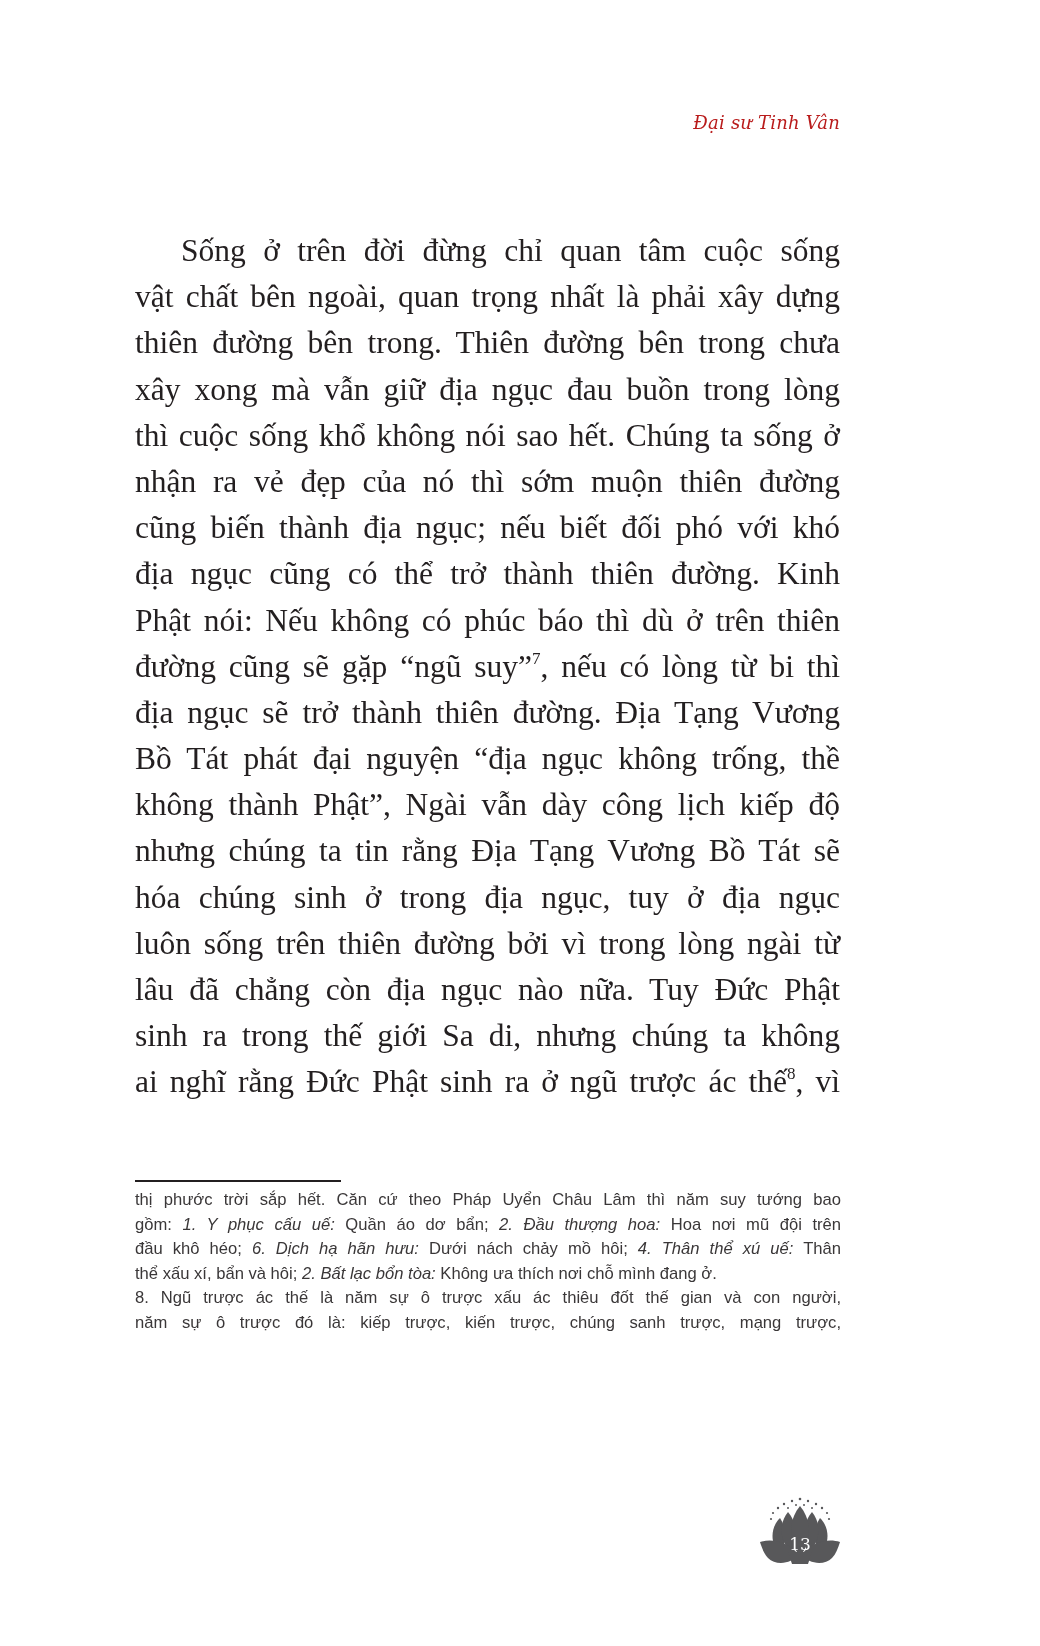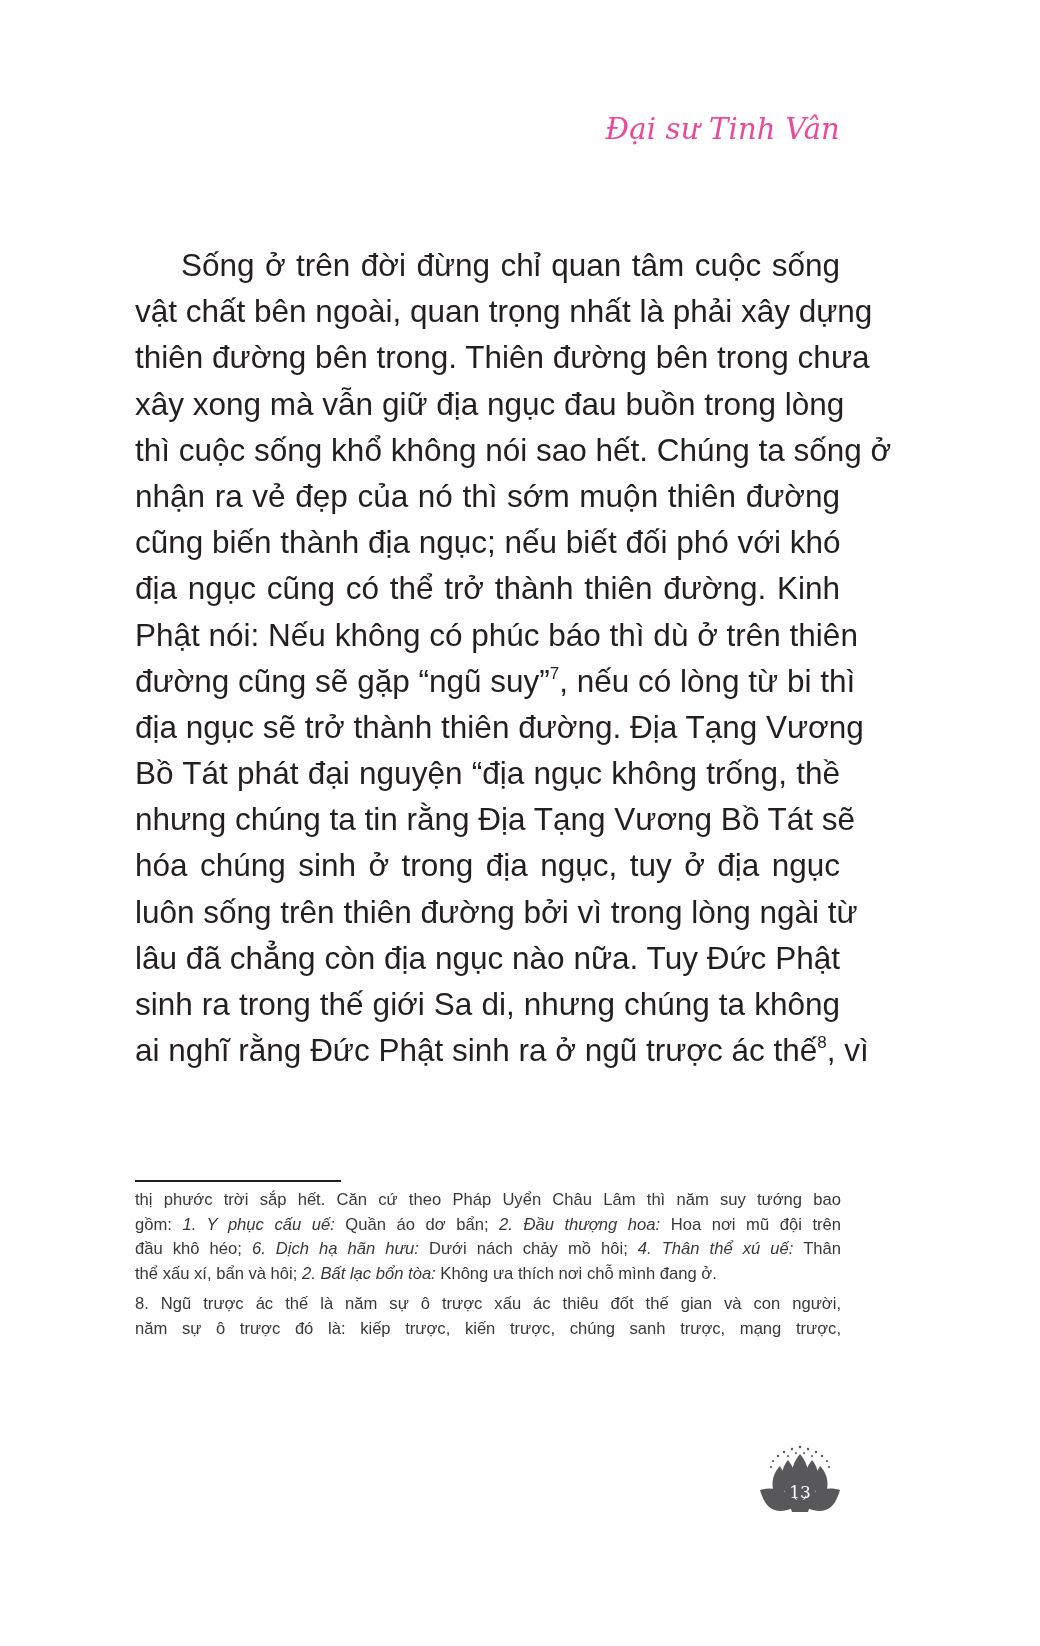--- a/index.html
+++ b/index.html
@@ -1,46 +1,46 @@
 <!DOCTYPE html>
 <html><head>
 <meta charset="utf-8">
 <style>
   html, body { margin: 0; padding: 0; background: #ffffff; }
   body { width: 1040px; height: 1646px; position: relative; overflow: hidden; color: #231f20; }
   .running-head {
     position: absolute; top: 112px; right: 200px;
     font-family: "DejaVu Serif", serif; font-style: italic;
-    font-size: 29px; color: #ec4899; letter-spacing: 0.2px;
+    font-size: 18px; color: #b91c1c; letter-spacing: 0.2px;
   }
   .body-text {
-    position: absolute; left: 135px; top: 242px; width: 705px;
-    font-family: Liberation Sans, sans-serif; font-size: 31.5px; color: #231f20;
+    position: absolute; left: 135px; top: 228px; width: 705px;
+    font-family: Liberation Serif, serif; font-size: 31.5px; color: #231f20;
   }
   .line {
     display: block; height: 46.2px; line-height: 46.2px;
     text-align: justify; text-align-last: justify; white-space: nowrap;
   }
   .line.indent { text-indent: 46px; }
   sup.fn { font-size: 17px; vertical-align: 13px; line-height: 0; }
   .fn-rule {
     position: absolute; left: 135px; top: 1180px; width: 206px; height: 2px; background: #231f20;
   }
   .footnotes {
     position: absolute; left: 135px; top: 1188px; width: 706px;
     font-family: "Liberation Sans", sans-serif; font-size: 16.6px; color: #3a3738;
   }
   .fn-line {
     display: block; height: 24.5px; line-height: 24.5px; white-space: nowrap;
     text-align: justify; text-align-last: justify;
   }
   .fn-line.end { text-align-last: left; }
-  .fn-block + .fn-block { margin-top: 6px; }
+  .fn-block + .fn-block { margin-top: 0; }
   .lotus {
-    position: absolute; left: 758px; top: 1444px; width: 84px; height: 72px;
+    position: absolute; left: 758px; top: 1496px; width: 84px; height: 72px;
   }
   .page-number {
     position: absolute; left: 0; top: 38px; width: 84px; text-align: center;
     font-family: "DejaVu Serif", serif; font-size: 17px; color: #ffffff;
   }
   em { font-style: italic; }
 </style>
 </head>
 <body>
 
@@ -52,20 +52,21 @@
   <span class="line">thiên đường bên trong. Thiên đường bên trong chưa</span>
   <span class="line">xây xong mà vẫn giữ địa ngục đau buồn trong lòng</span>
   <span class="line">thì cuộc sống khổ không nói sao hết. Chúng ta sống ở</span>
   <span class="line">nhận ra vẻ đẹp của nó thì sớm muộn thiên đường</span>
   <span class="line">cũng biến thành địa ngục; nếu biết đối phó với khó</span>
   <span class="line">địa ngục cũng có thể trở thành thiên đường. Kinh</span>
   <span class="line">Phật nói: Nếu không có phúc báo thì dù ở trên thiên</span>
   <span class="line"><span>đường cũng sẽ gặp “ngũ suy”</span><sup class="fn">7</sup><span>, nếu có lòng từ bi thì</span></span>
   <span class="line">địa ngục sẽ trở thành thiên đường. Địa Tạng Vương</span>
   <span class="line">Bồ Tát phát đại nguyện “địa ngục không trống, thề</span>
+  <span class="line">không thành Phật”, Ngài vẫn dày công lịch kiếp độ</span>
   <span class="line">nhưng chúng ta tin rằng Địa Tạng Vương Bồ Tát sẽ</span>
   <span class="line">hóa chúng sinh ở trong địa ngục, tuy ở địa ngục</span>
   <span class="line">luôn sống trên thiên đường bởi vì trong lòng ngài từ</span>
   <span class="line">lâu đã chẳng còn địa ngục nào nữa. Tuy Đức Phật</span>
   <span class="line">sinh ra trong thế giới Sa di, nhưng chúng ta không</span>
   <span class="line"><span>ai nghĩ rằng Đức Phật sinh ra ở ngũ trược ác thế</span><sup class="fn">8</sup><span>, vì</span></span>
 </div>
 
 <div class="fn-rule"></div>
 

